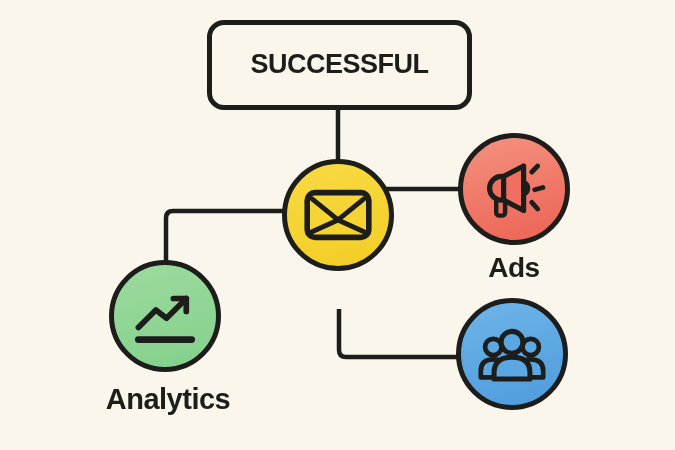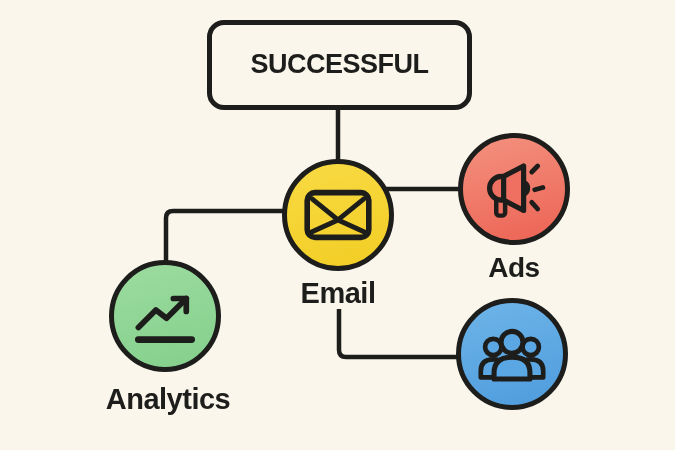--- a/index.html
+++ b/index.html
@@ -100,17 +100,16 @@
     <svg width="78" height="78" viewBox="0 0 100 100">
       <circle cx="26" cy="41" r="10.5" class="icon-stroke fill-node" stroke-width="6"></circle>
       <circle cx="74" cy="41" r="10.5" class="icon-stroke fill-node" stroke-width="6"></circle>
       <path d="M10,80 L10,72 Q10,57 26,57 Q42,57 42,72 L42,80 Z" class="icon-stroke fill-node" stroke-width="6" stroke-linejoin="round"></path>
       <path d="M58,80 L58,72 Q58,57 74,57 Q90,57 90,72 L90,80 Z" class="icon-stroke fill-node" stroke-width="6" stroke-linejoin="round"></path>
       <circle cx="50" cy="35" r="14" class="icon-stroke fill-node" stroke-width="6.5"></circle>
       <path d="M27,82 L27,74 Q27,54 50,54 Q73,54 73,74 L73,82 Z" class="icon-stroke fill-node" stroke-width="6.5" stroke-linejoin="round"></path>
     </svg>
   </div>
 
-  <div class="node-label label-email">Email</div>
   <div class="node-label label-ads">Ads</div>
   <div class="node-label label-analytics">Analytics</div>
 
 </div>
 
 </body></html>

